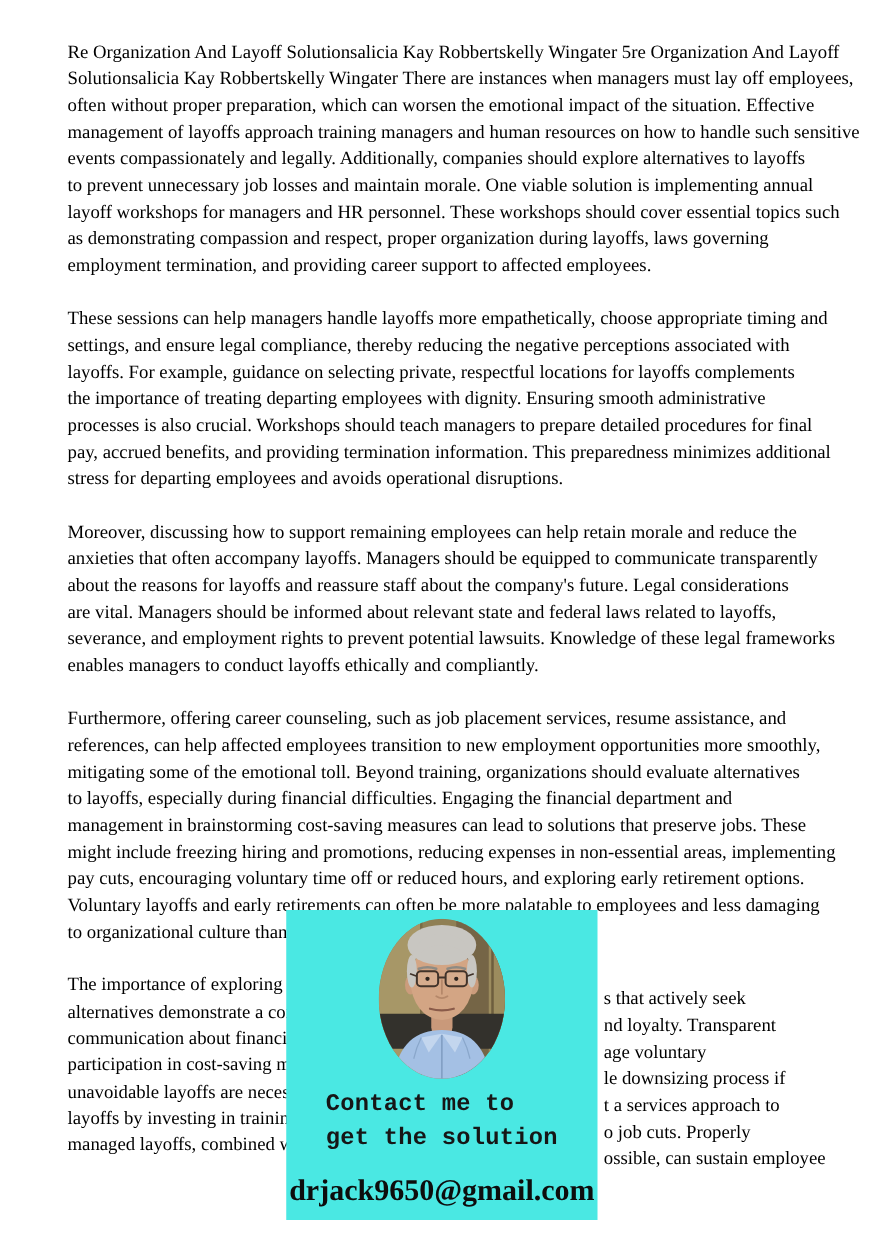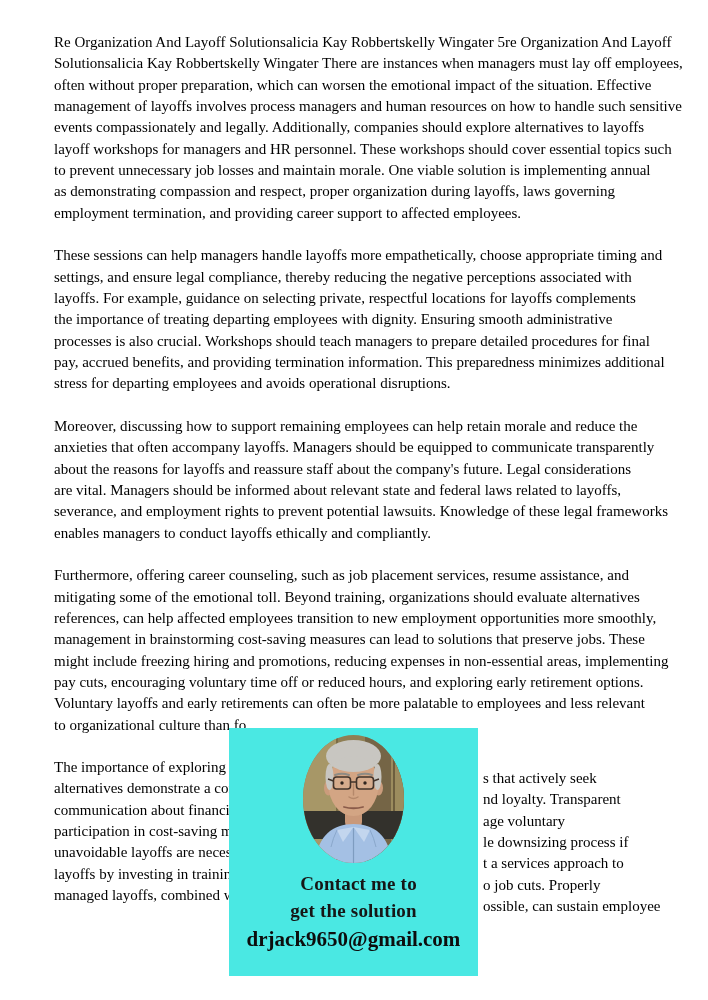--- a/index.html
+++ b/index.html
@@ -47,53 +47,53 @@
     flex-direction: column;
     align-items: center;
   }
   .avatar-wrap {
     margin-top: 7px;
     width: 101px; height: 128px;
     flex: none;
   }
   .card-heading {
     margin-top: 7px;
-    font-family: Liberation Serif, serif;
+    font-family: Liberation Mono, monospace;
     font-weight: bold;
     font-size: 19px;
     line-height: 27px;
     color: #161616;
-    text-align: right;
+    text-align: left;
     letter-spacing: 0.2px;
   }
   .card-email {
-    margin-top: 2px;
+    margin-top: 16px;
     font-family: "Liberation Serif", serif;
     font-weight: bold;
-    font-size: 21px;
+    font-size: 24px;
     line-height: 26px;
     color: #0d0d0d;
     white-space: nowrap;
     text-align: center;
   }
 </style>
 </head>
 <body>
 
 <div class="page">
 
   <div class="text-col" id="text-col">
       <div class="para">
         <div class="line">Re Organization And Layoff Solutionsalicia Kay Robbertskelly Wingater 5re Organization And Layoff</div>
         <div class="line">Solutionsalicia Kay Robbertskelly Wingater There are instances when managers must lay off employees,</div>
         <div class="line">often without proper preparation, which can worsen the emotional impact of the situation. Effective</div>
-        <div class="line">management of layoffs involves process managers and human resources on how to handle such sensitive</div>
+        <div class="line">management of layoffs approach training managers and human resources on how to handle such sensitive</div>
         <div class="line">events compassionately and legally. Additionally, companies should explore alternatives to layoffs</div>
+        <div class="line">to prevent unnecessary job losses and maintain morale. One viable solution is implementing annual</div>
         <div class="line">layoff workshops for managers and HR personnel. These workshops should cover essential topics such</div>
-        <div class="line">to prevent unnecessary job losses and maintain morale. One viable solution is implementing annual</div>
         <div class="line">as demonstrating compassion and respect, proper organization during layoffs, laws governing</div>
         <div class="line">employment termination, and providing career support to affected employees.</div>
       </div>
       <div class="para">
         <div class="line">These sessions can help managers handle layoffs more empathetically, choose appropriate timing and</div>
         <div class="line">settings, and ensure legal compliance, thereby reducing the negative perceptions associated with</div>
         <div class="line">layoffs. For example, guidance on selecting private, respectful locations for layoffs complements</div>
         <div class="line">the importance of treating departing employees with dignity. Ensuring smooth administrative</div>
         <div class="line">processes is also crucial. Workshops should teach managers to prepare detailed procedures for final</div>
         <div class="line">pay, accrued benefits, and providing termination information. This preparedness minimizes additional</div>
@@ -102,26 +102,27 @@
       <div class="para">
         <div class="line">Moreover, discussing how to support remaining employees can help retain morale and reduce the</div>
         <div class="line">anxieties that often accompany layoffs. Managers should be equipped to communicate transparently</div>
         <div class="line">about the reasons for layoffs and reassure staff about the company's future. Legal considerations</div>
         <div class="line">are vital. Managers should be informed about relevant state and federal laws related to layoffs,</div>
         <div class="line">severance, and employment rights to prevent potential lawsuits. Knowledge of these legal frameworks</div>
         <div class="line">enables managers to conduct layoffs ethically and compliantly.</div>
       </div>
       <div class="para">
         <div class="line">Furthermore, offering career counseling, such as job placement services, resume assistance, and</div>
+        <div class="line">references, can help affected employees transition to new employment opportunities more smoothly,</div>
         <div class="line">mitigating some of the emotional toll. Beyond training, organizations should evaluate alternatives</div>
-        <div class="line">references, can help affected employees transition to new employment opportunities more smoothly,</div>
+        <div class="line">to layoffs, especially during financial difficulties. Engaging the financial department and</div>
         <div class="line">management in brainstorming cost-saving measures can lead to solutions that preserve jobs. These</div>
         <div class="line">might include freezing hiring and promotions, reducing expenses in non-essential areas, implementing</div>
         <div class="line">pay cuts, encouraging voluntary time off or reduced hours, and exploring early retirement options.</div>
-        <div class="line">Voluntary layoffs and early retirements can often be more palatable to employees and less relevant</div>
+        <div class="line">Voluntary layoffs and early retirements can often be more palatable to employees and less damaging</div>
         <div class="line">to organizational culture than fo</div>
       </div>
       <div class="para">
         <div class="line"><span>The importance of exploring the</span><span class="frag-right">s that actively seek</span></div>
         <div class="line"><span>alternatives demonstrate a comm</span><span class="frag-right">nd loyalty. Transparent</span></div>
         <div class="line"><span>communication about financial</span><span class="frag-right">age voluntary</span></div>
         <div class="line"><span>participation in cost-saving mea</span><span class="frag-right">le downsizing process if</span></div>
         <div class="line"><span>unavoidable layoffs are necessa</span><span class="frag-right">t a services approach to</span></div>
         <div class="line"><span>layoffs by investing in training a</span><span class="frag-right">o job cuts. Properly</span></div>
         <div class="line"><span>managed layoffs, combined with</span><span class="frag-right">ossible, can sustain employee</span></div>

